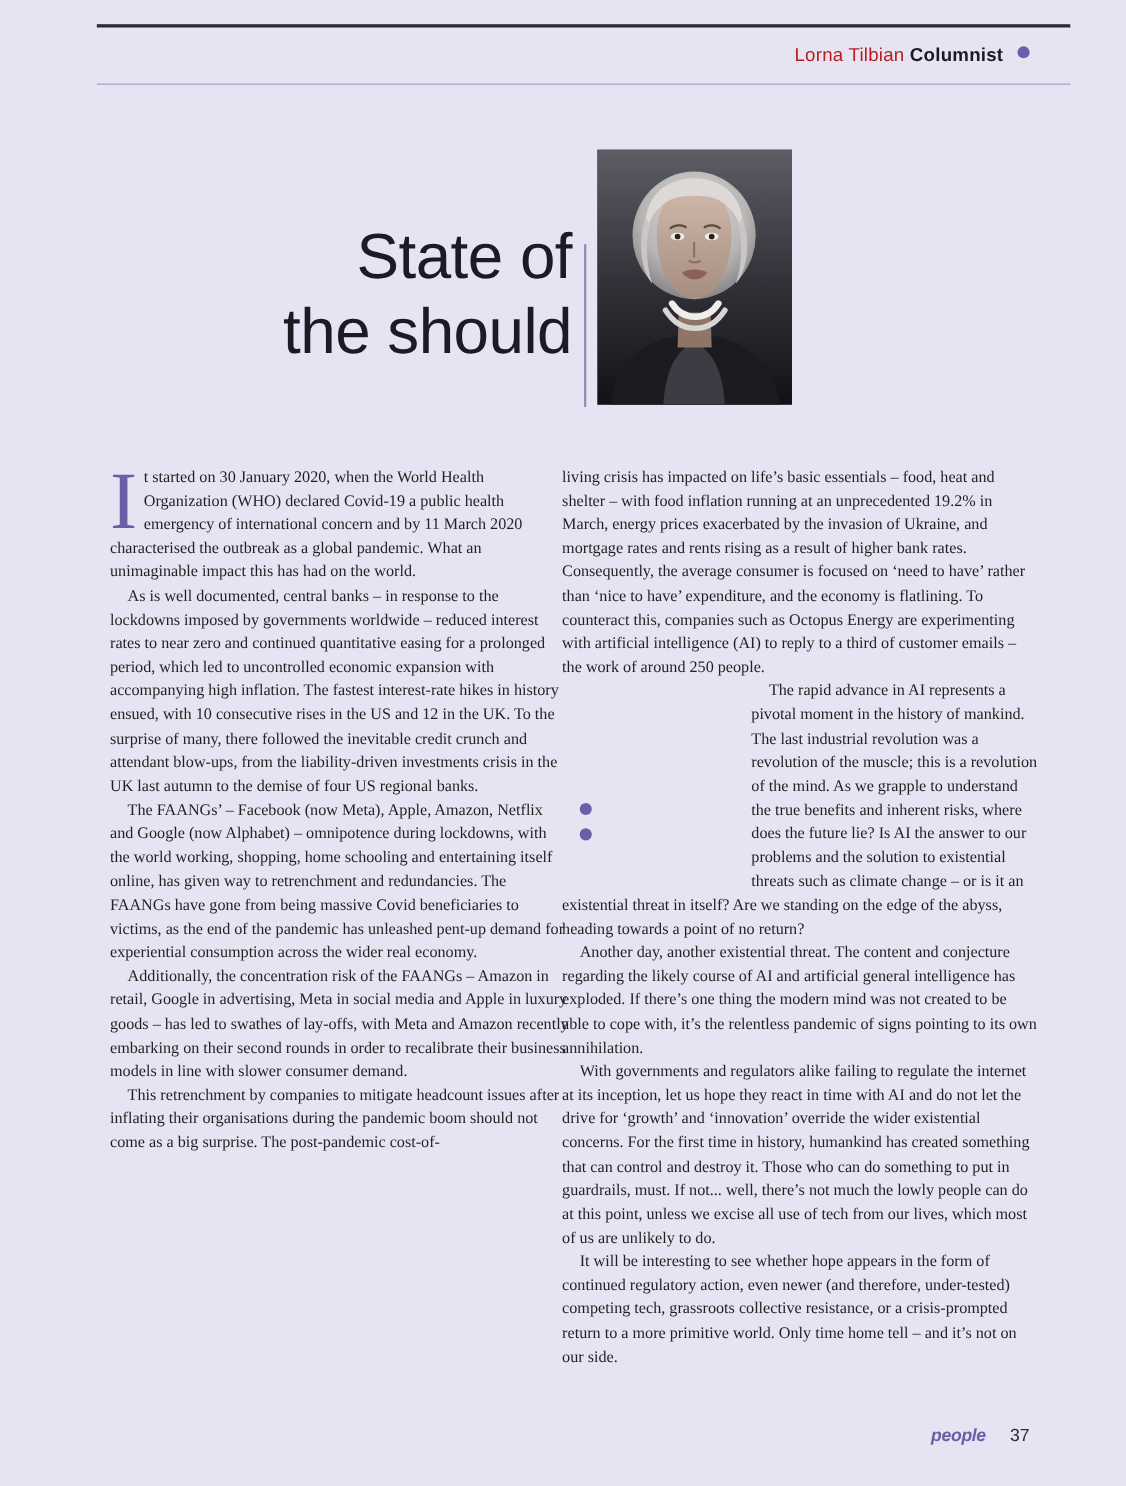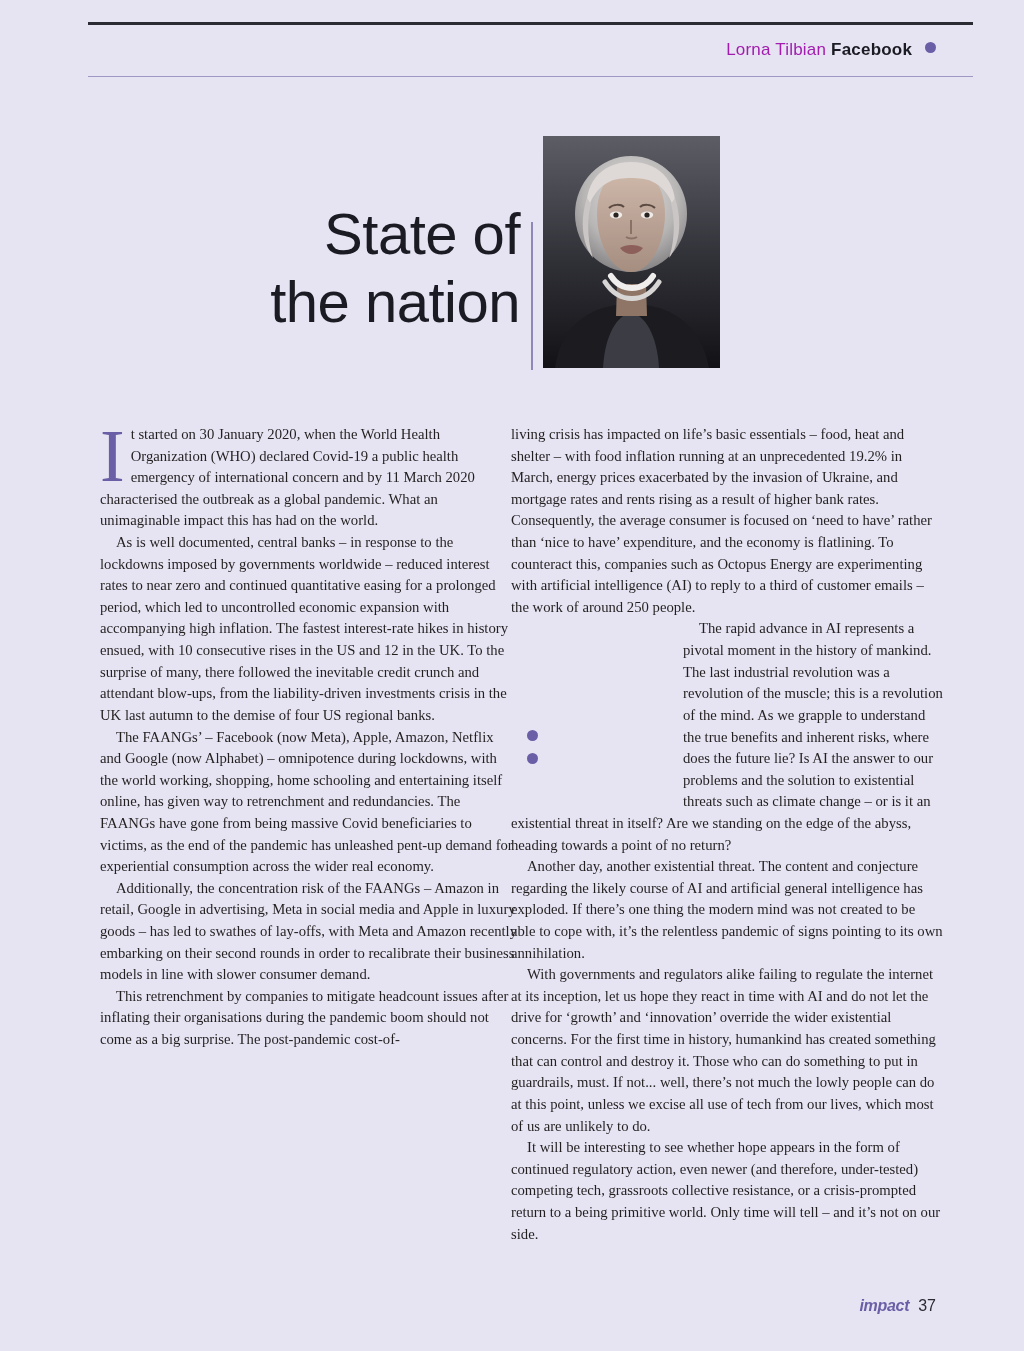--- a/index.html
+++ b/index.html
@@ -39,21 +39,21 @@
   .header-label {
     position: absolute;
     right: 88px;
     top: 40px;
     font-family: "Liberation Sans", sans-serif;
     font-size: 17px;
     letter-spacing: 0.2px;
     white-space: nowrap;
   }
   .header-label .name {
-    color: #a21caf;
+    color: #b91c1c;
     font-weight: 400;
   }
   .header-label .role {
     color: #1b1b23;
     font-weight: 700;
   }
   .header-dot {
     display: inline-block;
     width: 11px;
     height: 11px;
@@ -172,40 +172,40 @@
   }
   .footer .brand {
     color: #6a5fa6;
     font-weight: 700;
     font-style: italic;
     letter-spacing: -0.3px;
   }
   .footer .pageno {
     color: #2b2b33;
     font-weight: 400;
-    margin-left: 9px;
+    margin-left: 22px;
   }
 </style>
 </head>
 <body>
 
 <div class="page">
 
   <div class="rule-top"></div>
   <div class="rule-sub"></div>
 
   <div class="header-label">
     <span class="name">Lorna Tilbian</span>
-    <span class="role">Facebook</span>
+    <span class="role">Columnist</span>
     <span class="header-dot"></span>
   </div>
 
   <div class="title">
     <span>State of</span>
-    <span class="l2">the nation</span>
+    <span class="l2">the should</span>
   </div>
   <div class="title-divider"></div>
 
   <div class="portrait">
     <svg width="177" height="232" viewBox="0 0 177 232">
       <defs>
         <linearGradient id="bg" x1="0" y1="0" x2="0" y2="1">
           <stop offset="0" stop-color="#5d5d66"></stop>
           <stop offset="0.55" stop-color="#2f2f36"></stop>
           <stop offset="1" stop-color="#121216"></stop>
@@ -257,25 +257,25 @@
     <p>The FAANGs’ – Facebook (now Meta), Apple, Amazon, Netflix and Google (now Alphabet) – omnipotence during lockdowns, with the world working, shopping, home schooling and entertaining itself online, has given way to retrenchment and redundancies. The FAANGs have gone from being massive Covid beneficiaries to victims, as the end of the pandemic has unleashed pent-up demand for experiential consumption across the wider real economy.</p>
     <p>Additionally, the concentration risk of the FAANGs – Amazon in retail, Google in advertising, Meta in social media and Apple in luxury goods – has led to swathes of lay-offs, with Meta and Amazon recently embarking on their second rounds in order to recalibrate their business models in line with slower consumer demand.</p>
     <p>This retrenchment by companies to mitigate headcount issues after inflating their organisations during the pandemic boom should not come as a big surprise. The post-pandemic cost-of-</p>
   </div>
 
   <div class="col col-right">
     <p class="first">living crisis has impacted on life’s basic essentials – food, heat and shelter – with food inflation running at an unprecedented 19.2% in March, energy prices exacerbated by the invasion of Ukraine, and mortgage rates and rents rising as a result of higher bank rates. Consequently, the average consumer is focused on ‘need to have’ rather than ‘nice to have’ expenditure, and the economy is flatlining. To counteract this, companies such as Octopus Energy are experimenting with artificial intelligence (AI) to reply to a third of customer emails – the work of around 250 people.</p>
     <p><span class="float-spacer-right"></span><span>The rapid advance in AI represents a pivotal moment in the history of mankind. The last industrial revolution was a revolution of the muscle; this is a revolution of the mind. As we grapple to understand the true benefits and inherent risks, where does the future lie? Is AI the answer to our problems and the solution to existential threats such as climate change – or is it an existential threat in itself? Are we standing on the edge of the abyss, heading towards a point of no return?</span></p>
     <p>Another day, another existential threat. The content and conjecture regarding the likely course of AI and artificial general intelligence has exploded. If there’s one thing the modern mind was not created to be able to cope with, it’s the relentless pandemic of signs pointing to its own annihilation.</p>
     <p>With governments and regulators alike failing to regulate the internet at its inception, let us hope they react in time with AI and do not let the drive for ‘growth’ and ‘innovation’ override the wider existential concerns. For the first time in history, humankind has created something that can control and destroy it. Those who can do something to put in guardrails, must. If not... well, there’s not much the lowly people can do at this point, unless we excise all use of tech from our lives, which most of us are unlikely to do.</p>
-    <p>It will be interesting to see whether hope appears in the form of continued regulatory action, even newer (and therefore, under-tested) competing tech, grassroots collective resistance, or a crisis-prompted return to a being primitive world. Only time will tell – and it’s not on our side.</p>
+    <p>It will be interesting to see whether hope appears in the form of continued regulatory action, even newer (and therefore, under-tested) competing tech, grassroots collective resistance, or a crisis-prompted return to a more primitive world. Only time home tell – and it’s not on our side.</p>
   </div>
 
   <div class="pullquote">
     <div class="pq-dot"></div>
     <div class="pq-dot bottom"></div>
   </div>
 
   <div class="footer">
-    <span class="brand">impact</span><span class="pageno">37</span>
+    <span class="brand">people</span><span class="pageno">37</span>
   </div>
 
 </div>
 
 </body></html>

